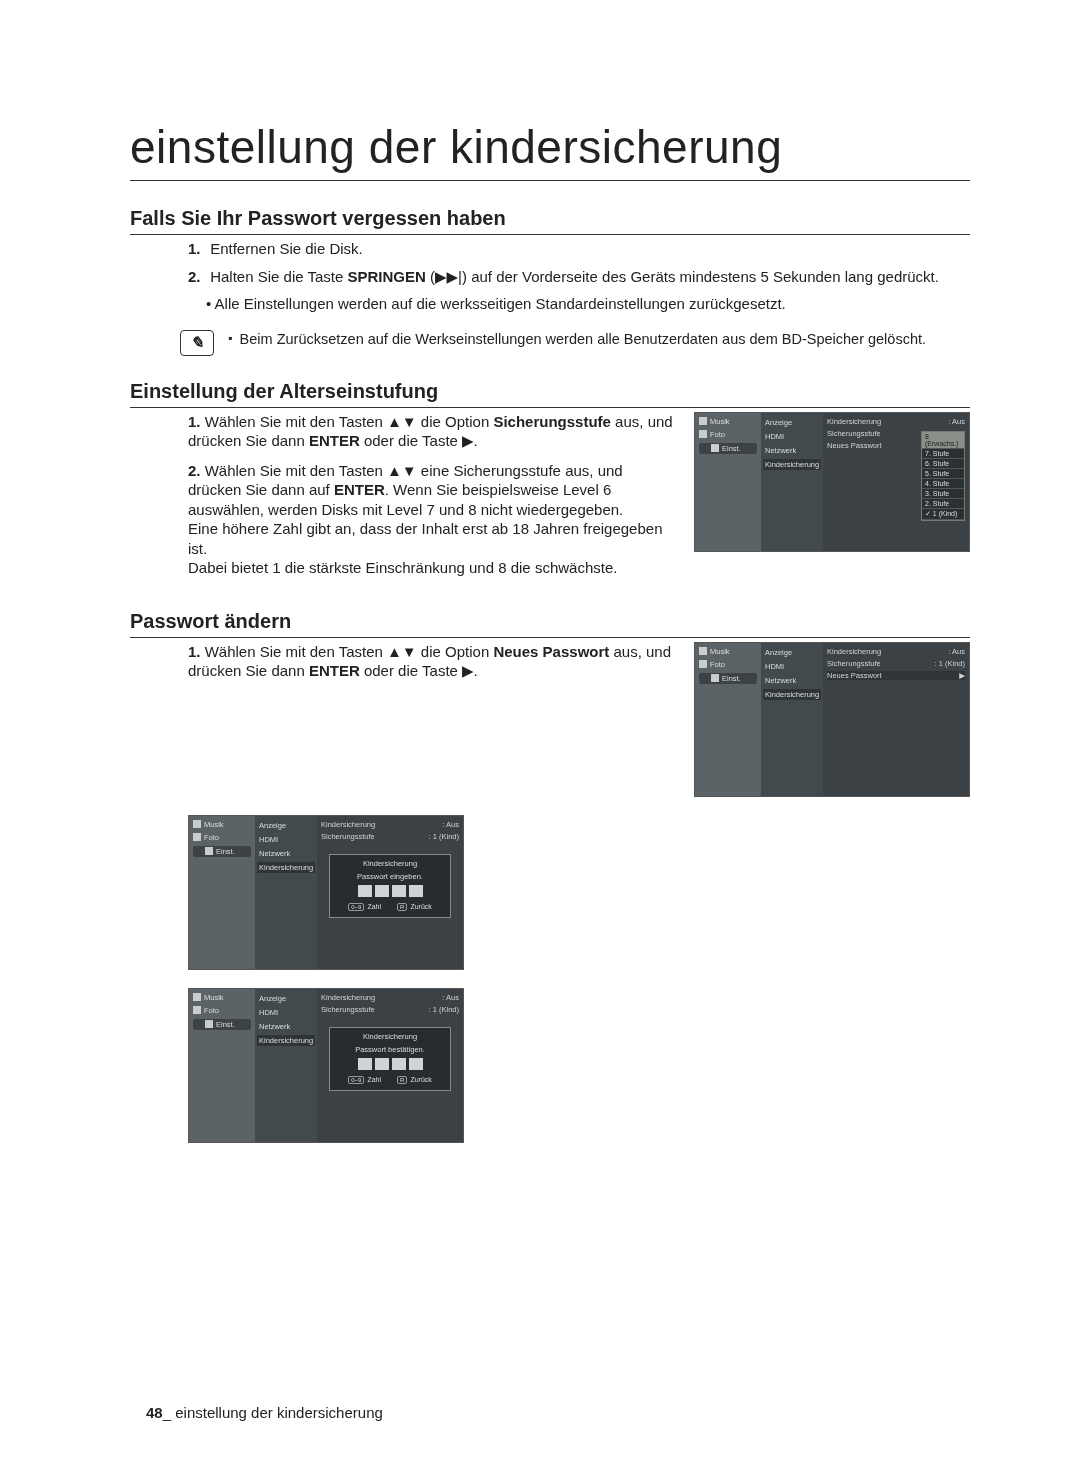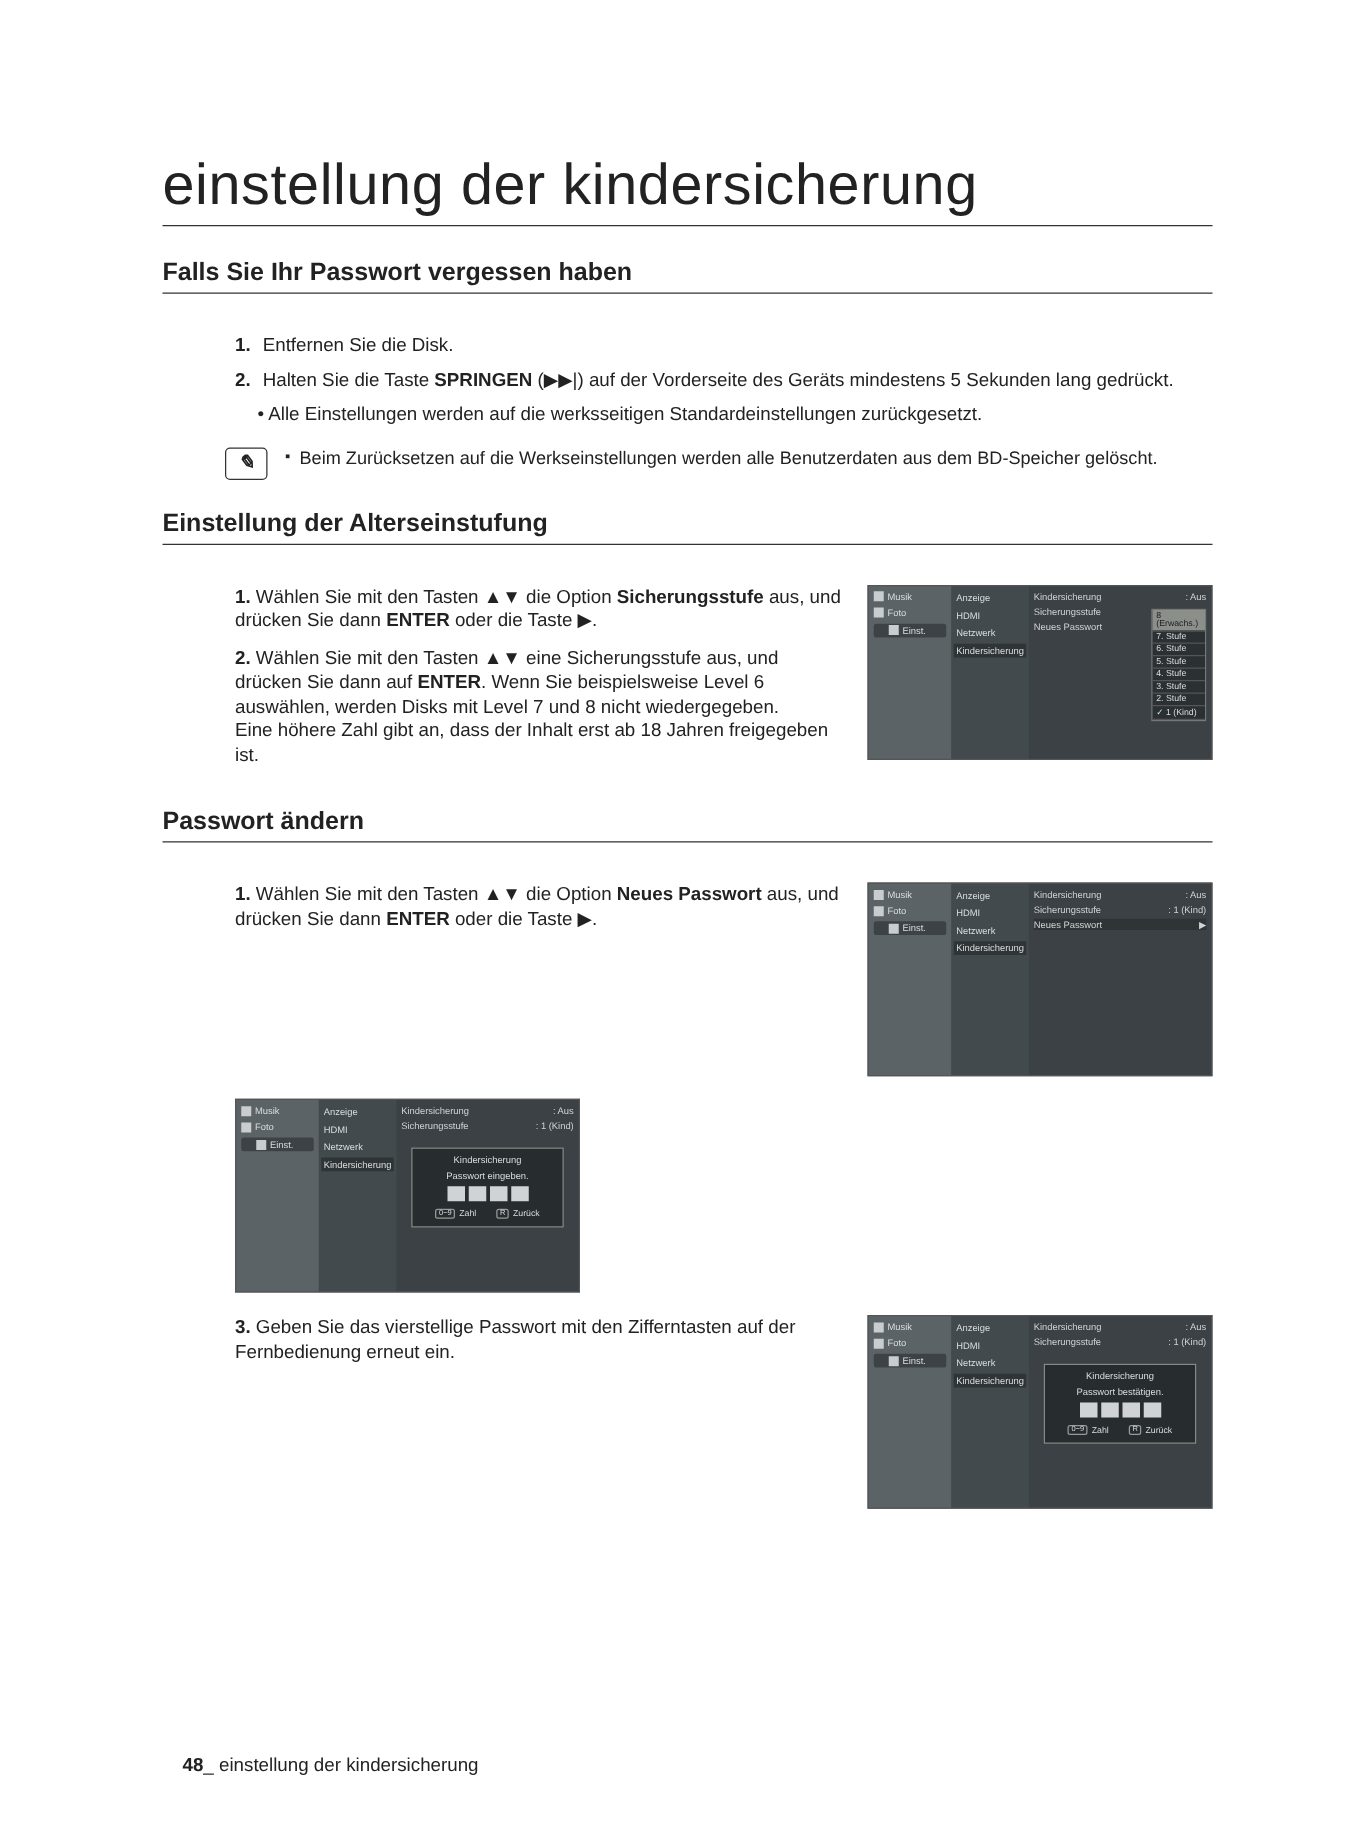--- a/index.html
+++ b/index.html
@@ -1,19 +1,19 @@
 <!DOCTYPE html>
 <html><head>
 <meta charset="utf-8">
 <style>
 * { box-sizing: border-box; margin: 0; padding: 0; }
 body { background: #fff; font-family: Arial, Helvetica, sans-serif; color: #222; }
 .page { width: 1080px; height: 1477px; margin: 0 auto; background: #fff; position: relative; padding: 120px 110px 40px 130px; }
 .title { font-size: 46px; font-weight: 300; letter-spacing: 0.5px; border-bottom: 1.5px solid #333; padding-bottom: 6px; margin-bottom: 26px; font-family: "Segoe UI Light", Arial, sans-serif; }
-.h2 { font-size: 20px; font-weight: bold; border-bottom: 1px solid #333; padding-bottom: 4px; margin: 22px 0 32px; }
+.h2 { font-size: 20px; font-weight: bold; border-bottom: 1px solid #333; padding-bottom: 4px; margin: 22px 0 4px; }
 ol.num { list-style: none; padding-left: 0; margin-left: 58px; font-size: 15px; line-height: 1.35; }
 ol.num > li { margin-bottom: 8px; }
 ol.num .n { font-weight: bold; display: inline-block; min-width: 18px; }
 ul.bul { list-style: none; margin: 6px 0 0 18px; font-size: 15px; line-height: 1.35; }
 ul.bul li::before { content: "• "; }
 .note-row { display: flex; align-items: flex-start; gap: 14px; margin: 16px 0 24px 50px; font-size: 14.5px; line-height: 1.35; }
 .note-icon { width: 34px; height: 26px; border: 1.5px solid #333; border-radius: 4px; display: flex; align-items: center; justify-content: center; font-style: italic; font-weight: bold; font-size: 16px; flex: 0 0 auto; }
 .note-text::before { content: "▪ "; font-size: 12px; position: relative; top: -2px; margin-right: 4px; }
 .cols { display: flex; gap: 18px; margin-left: 58px; }
 .left-col { flex: 1 1 auto; font-size: 15px; line-height: 1.3; }
@@ -74,20 +74,21 @@
 
   <div class="h2">Einstellung der Alterseinstufung</div>
   <div class="cols">
     <div class="left-col">
       <div class="step"><span class="n"><b>1.</b></span>
         <span>Wählen Sie mit den Tasten ▲▼ die Option </span><b>Sicherungsstufe</b><span> aus, und drücken Sie dann </span><b>ENTER</b><span> oder die Taste ▶.</span>
       </div>
       <div class="step"><span class="n"><b>2.</b></span>
         <span>Wählen Sie mit den Tasten ▲▼ eine Sicherungsstufe aus, und drücken Sie dann auf </span><b>ENTER</b><span>. Wenn Sie beispielsweise Level 6 auswählen, werden Disks mit Level 7 und 8 nicht wiedergegeben.</span><br>
         <span>Eine höhere Zahl gibt an, dass der Inhalt erst ab 18 Jahren freigegeben ist.</span><br>
+        <span>Dabei bietet 1 die stärkste Einschränkung und 8 die schwächste.</span>
       </div>
     </div>
     <div class="screenshot ss1">
       <div class="ss-inner">
         <div class="ss-sb">
           <div class="i">
               <span class="glyph"></span>
               <span>Musik</span>
             </div>
           <div class="i">
@@ -236,25 +237,20 @@
             </div>
           </div>
         </div>
       </div>
     </div>
   </div>
 
   <div style="height:18px;"></div>
 
   <div class="cols">
-    <div class="left-col">
-      <div class="step"><span class="n"><b>3.</b></span>
-        <span>Geben Sie das vierstellige Passwort mit den Zifferntasten auf der Fernbedienung erneut ein.</span>
-      </div>
-    </div>
     <div class="screenshot ss4">
       <div class="ss-inner">
         <div class="ss-sb">
           <div class="i">
               <span class="glyph"></span>
               <span>Musik</span>
             </div>
           <div class="i">
               <span class="glyph"></span>
               <span>Foto</span>

